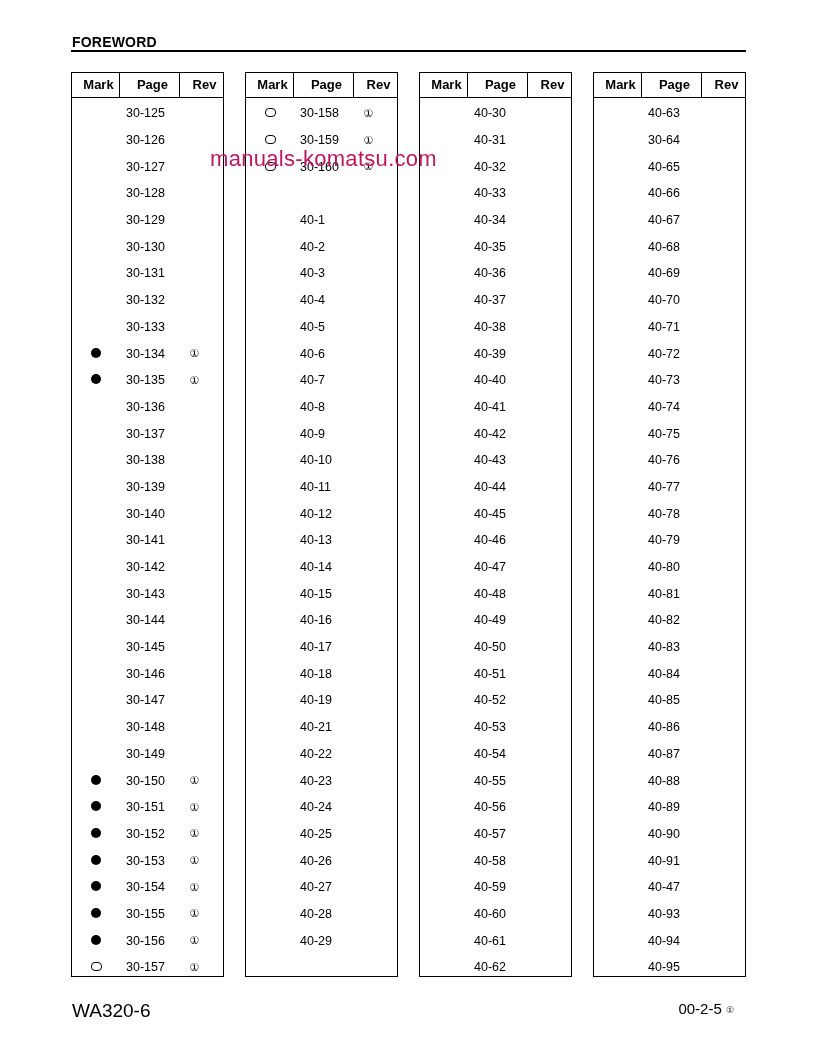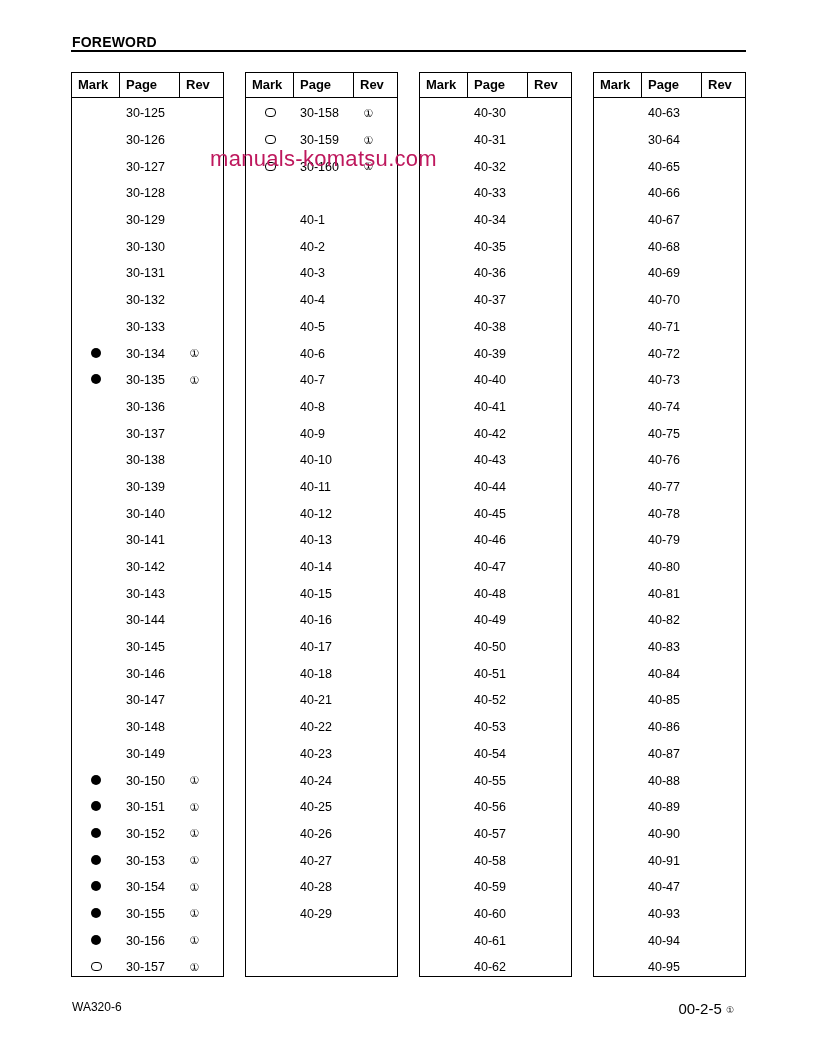--- a/index.html
+++ b/index.html
@@ -1,34 +1,34 @@
 <!DOCTYPE html>
 <html><head>
 <meta charset="utf-8">
 <style>
   html, body { margin:0; padding:0; background:#fff; }
   body { width:816px; height:1056px; position:relative; overflow:hidden;
          font-family:"Liberation Sans", sans-serif; color:#000; }
   .title { position:absolute; left:72px; top:34px; font-weight:bold; font-size:14px; letter-spacing:0.2px; }
   .title-rule { position:absolute; left:71px; top:50px; width:675px; height:2px; background:#000; }
   .tbl { position:absolute; top:72px; width:153px; height:905px; border:1.5px solid #000; box-sizing:border-box; }
-  .hdr { display:flex; height:25px; border-bottom:1.5px solid #000; box-sizing:border-box; }
+  .hdr { display:flex; height:25px; border-bottom:1.5px solid #000; box-sizing:border-box;text-align:center; }
   .hdr div { font-size:13px; font-weight:bold; line-height:23px; padding-left:6px; box-sizing:border-box; }
   .c-mark { width:48px; border-right:1.5px solid #000; }
   .c-page { width:60px; border-right:1.5px solid #000; }
   .c-rev  { flex:1; }
   .rows { padding-top:2px; }
   .row { display:flex; height:26.7px; align-items:center; font-size:12.5px; }
   .row .m { width:48px; text-align:center; font-size:12px; }
   .row .p { width:60px; text-align:left; padding-left:6px; box-sizing:border-box; }
   .row .r { flex:1; text-align:center; font-size:11px; padding-right:14px; }
   .dot { display:inline-block; width:10px; height:10px; border-radius:50%; background:#000; }
   .ring { display:inline-block; width:9px; height:7px; border-radius:4px; border:1.5px solid #000; }
   .watermark { position:absolute; left:210px; top:146px; font-size:22px; color:#be185d; letter-spacing:0.3px; }
-  .footer-l { position:absolute; left:72px; top:1000px; font-size:12px; }
+  .footer-l { position:absolute; left:72px; top:1000px; font-size:19px; }
   .footer-r { position:absolute; right:82px; top:1000px; font-size:15px; }
   .footer-r .rev { font-size:9px; vertical-align:middle; }
 </style>
 </head>
 <body>
 
 <div class="title">FOREWORD</div>
 <div class="title-rule"></div>
 
 <div class="tbl" style="left:71px">
@@ -317,20 +317,25 @@
         <div class="p">40-17</div>
         <div class="r"></div>
       </div>
       <div class="row">
         <div class="m"></div>
         <div class="p">40-18</div>
         <div class="r"></div>
       </div>
       <div class="row">
         <div class="m"></div>
+        <div class="p">40-19</div>
+        <div class="r"></div>
+      </div>
+      <div class="row">
+        <div class="m"></div>
         <div class="p">40-21</div>
         <div class="r"></div>
       </div>
       <div class="row">
         <div class="m"></div>
         <div class="p">40-22</div>
         <div class="r"></div>
       </div>
       <div class="row">
         <div class="m"></div>

